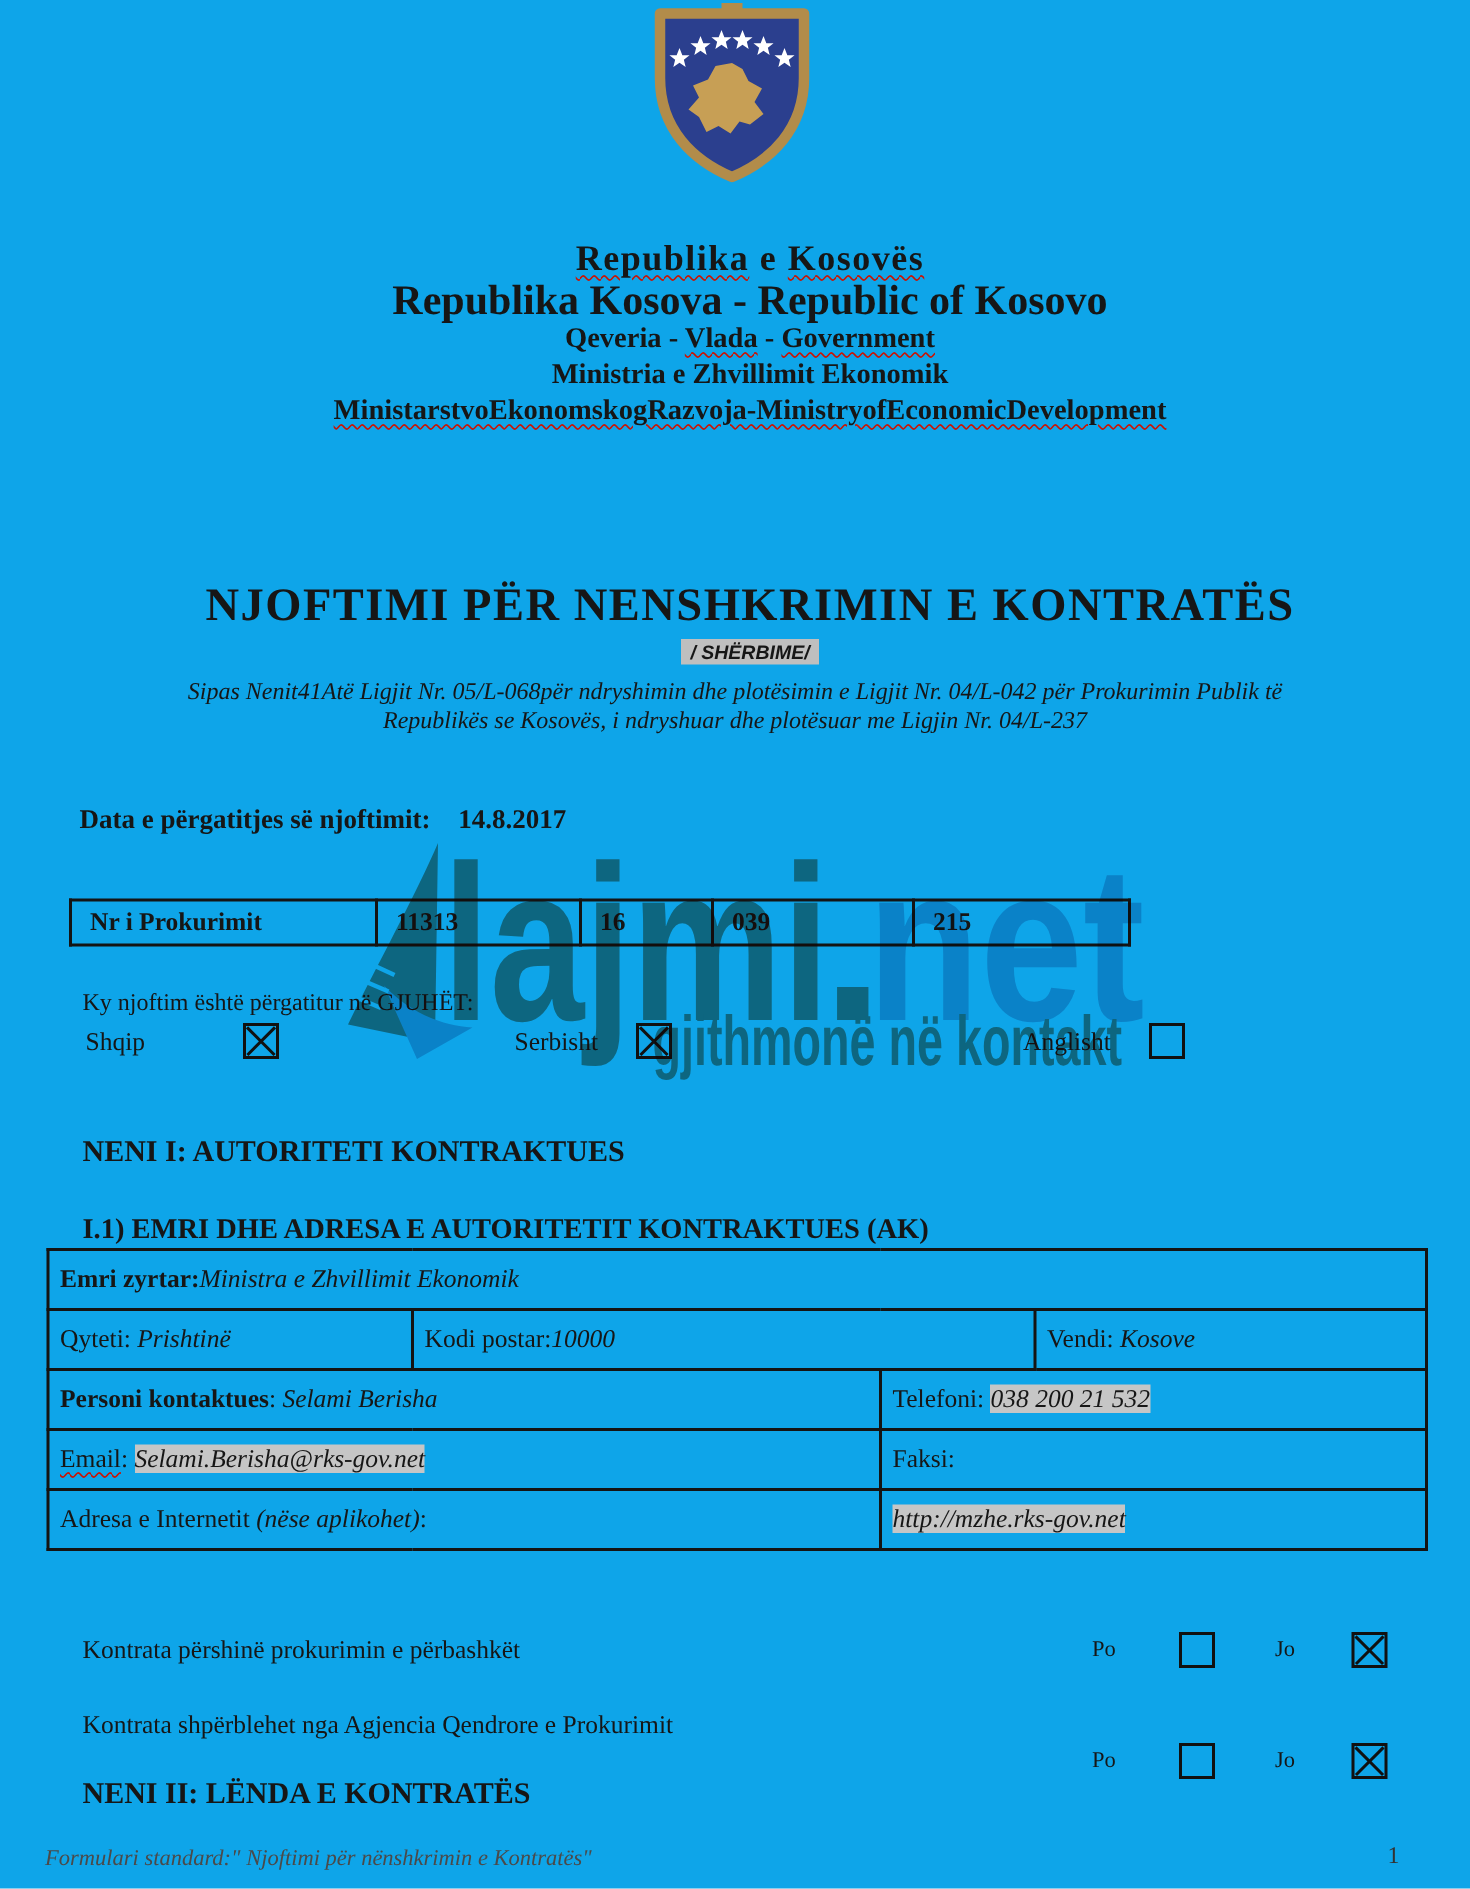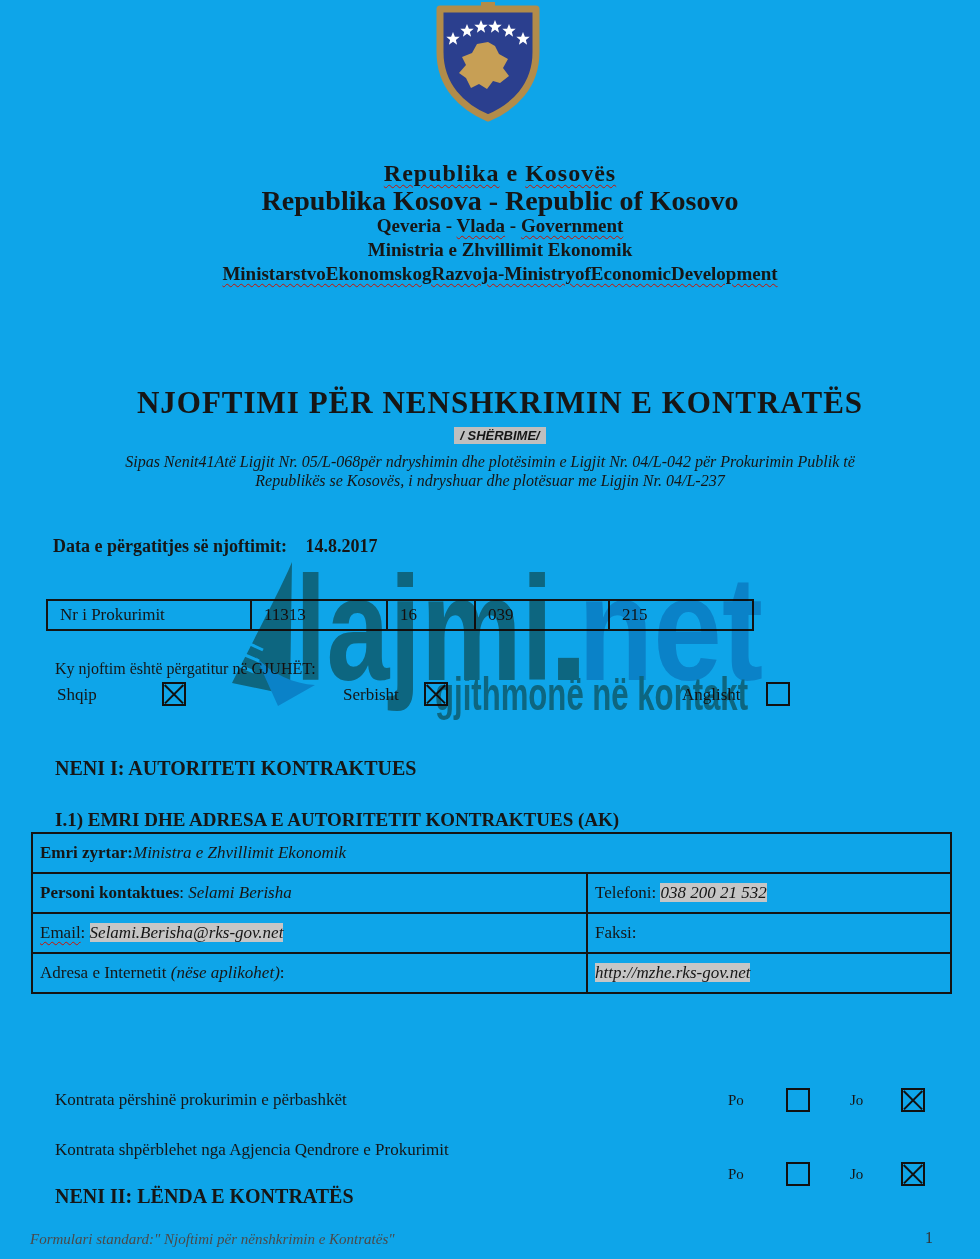--- a/index.html
+++ b/index.html
@@ -37,21 +37,21 @@
     font-weight:bold;font-style:italic;font-size:13px;padding:1px 6px;
   }
   .legal{position:absolute;top:452px;left:60px;width:860px;text-align:center;
          font-style:italic;font-size:16px;line-height:19px;}
   
   .dateline{position:absolute;top:536px;left:53px;font-size:18px;font-weight:bold;}
   .dateline .val{margin-left:14px;}
   table.proc{position:absolute;top:599px;left:46px;border-collapse:collapse;}
   table.proc td{
     border:2px solid #141414;height:28px;
-    font-size:17px;font-weight:normal;padding:0 0 0 12px;vertical-align:middle;
+    font-size:17px;font-weight:bold;padding:0 0 0 12px;vertical-align:middle;
   }
   
   .lang-intro{position:absolute;top:660px;left:55px;font-size:16px;}
   .lang-label{position:absolute;font-size:17px;top:685px;}
   
   .cb{position:absolute;width:20px;height:20px;border:2px solid #111;background:rgba(255,255,255,.0);}
   .cb.checked::before,.cb.checked::after{
     content:"";position:absolute;left:50%;top:50%;width:26px;height:1.6px;background:#111;
   }
   .cb.checked::before{transform:translate(-50%,-50%) rotate(45deg);}
@@ -158,20 +158,33 @@
         <col style="width:103px">
         <col style="width:261px">
       </colgroup>
     <tbody>
         <tr>
       <td colspan="4">
         <span class="b">Emri zyrtar:</span><span class="i">Ministra e Zhvillimit Ekonomik</span>
       </td>
     </tr>
     <tr>
+      <td>
+        <span>Qyteti:</span>
+        <span class="i">Prishtinë</span>
+      </td>
+      <td colspan="2">
+        <span>Kodi postar:</span><span class="i">10000</span>
+      </td>
+      <td>
+        <span>Vendi:</span>
+        <span class="i">Kosove</span>
+      </td>
+    </tr>
+    <tr>
       <td colspan="2">
         <span class="b">Personi kontaktues</span><span>:</span>
         <span class="i">Selami Berisha</span>
       </td>
       <td colspan="2">
         <span>Telefoni:</span>
         <span class="i hl">038 200 21 532</span>
       </td>
     </tr>
     <tr>

